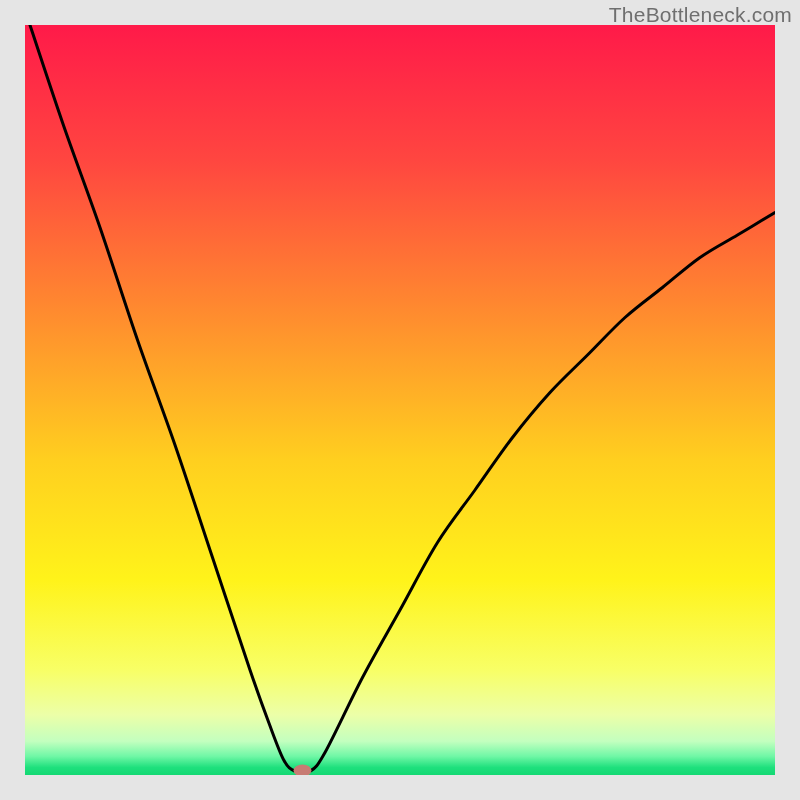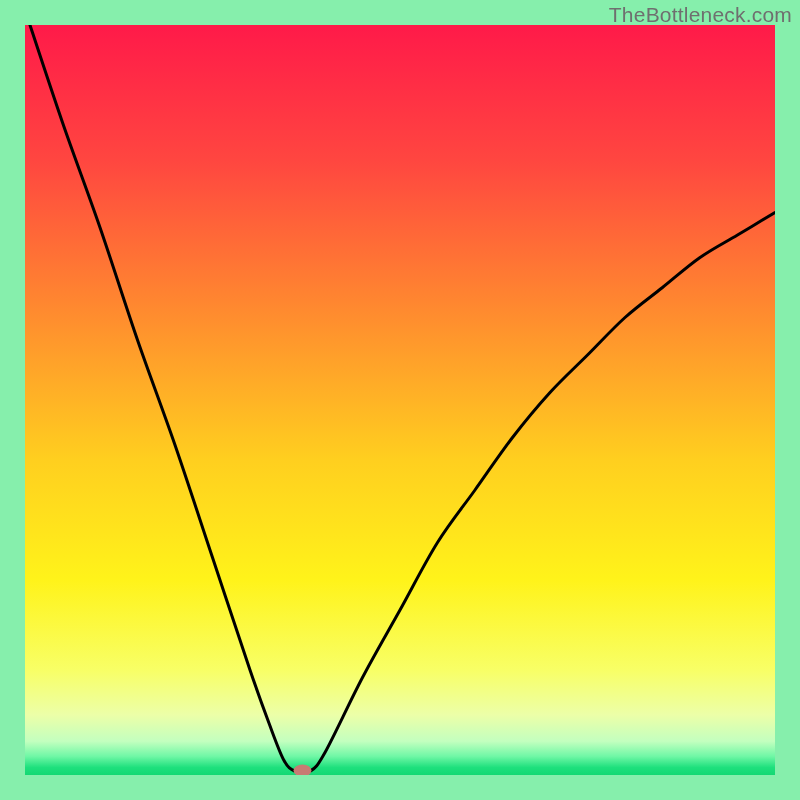--- a/index.html
+++ b/index.html
@@ -8,21 +8,21 @@
     width: 800px;
     height: 800px;
     background: #000;
     overflow: hidden;
     font-family: Arial, Helvetica, sans-serif;
   }
   .outer {
     position: relative;
     width: 800px;
     height: 800px;
-    background: #86efac;
+    background: #e5e5e5;
   }
   .plot-wrap {
     position: absolute;
     left: 25px;
     top: 25px;
     width: 750px;
     height: 750px;
     overflow: hidden;
   }
   .watermark {

